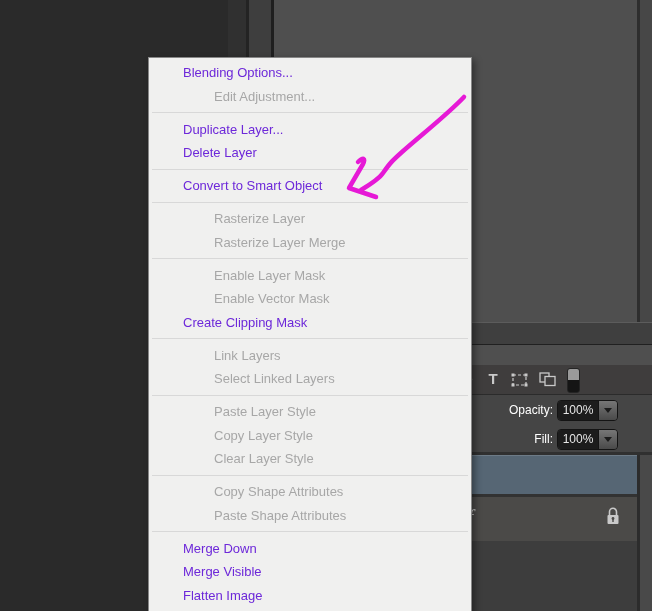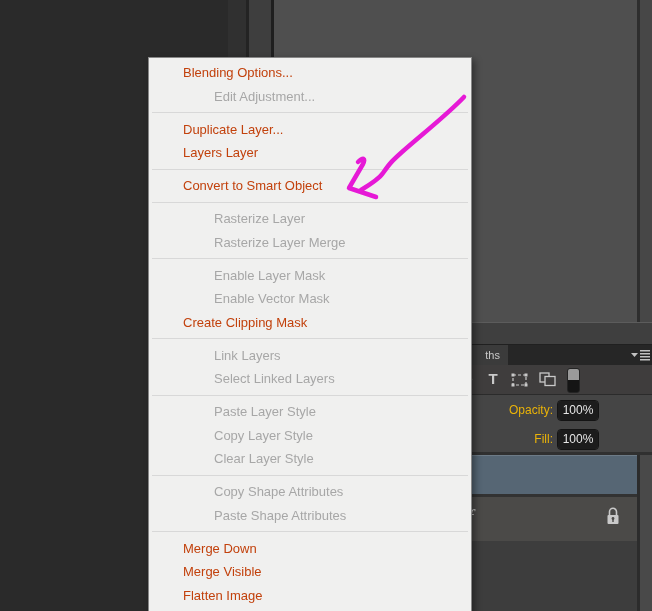--- a/index.html
+++ b/index.html
@@ -41,23 +41,23 @@
   .icon-type{left:144px;top:4px;width:18px;height:20px;color:#c9c9c9;
     font-size:15px;font-weight:bold;text-align:center;line-height:20px;}
   .icon-shape{left:171px;top:8px;width:17px;height:14px;}
   .icon-so{left:199px;top:7px;width:17px;height:15px;}
   .toggle{left:227px;top:3px;width:13px;height:25px;border-radius:3px;
     border:1px solid #242424;box-sizing:border-box;
     background:linear-gradient(#9a9a9a 0 50%,#151515 50% 100%);}
 
   .ctl-row{height:22px;display:flex;align-items:center;}
   .ctl-label{position:absolute;left:80px;width:133px;text-align:right;
-    color:#eab308;font-size:12px;}
+    color:#ffffff;font-size:12px;}
   .ctl-combo{position:absolute;left:217px;display:flex;height:19px;
-    border:1px solid #141414;border-radius:4px;overflow:hidden;flex-direction:column;}
+    border:1px solid #141414;border-radius:4px;overflow:hidden;}
   .ctl-value{width:40px;background:#1c1c1c;color:#e6e6e6;font-size:12px;
     text-align:center;line-height:19px;}
   .ctl-drop{width:19px;background:linear-gradient(#767676,#4a4a4a);
     border-left:1px solid #141414;display:flex;align-items:center;justify-content:center;box-sizing:border-box;}
   .ctl-drop .arr{width:0;height:0;border-left:4px solid transparent;
     border-right:4px solid transparent;border-top:5px solid #1b1b1b;}
   .row-opacity{left:0;top:34px;width:312px;}
   .row-fill{left:0;top:63px;width:312px;}
 
   .divider-1{left:0;top:452px;width:312px;height:3px;background:#303030;}
@@ -75,21 +75,21 @@
 
   
   .context-menu{
     left:148px;top:57px;width:324px;height:560px;
     background:#f0f0ef;border:1px solid #878787;box-sizing:border-box;
     box-shadow:3px 3px 7px rgba(0,0,0,0.4);
     padding-top:3px;z-index:10;
   }
   .menu-item{
     height:23.5px;line-height:23.5px;padding-left:34px;
-    font-size:13px;color:#c2410c;white-space:nowrap;cursor:default;
+    font-size:13px;color:#6d28d9;white-space:nowrap;cursor:default;
   }
   .menu-item.disabled{color:#a7a7a7;margin-left:31px;}
   .menu-separator{height:9.5px;position:relative;}
   .menu-separator::before{
     content:"";position:absolute;left:3px;right:3px;top:4px;height:1px;background:#d8d8d8;}
 
   
   .arrow-overlay{left:0;top:0;width:652px;height:611px;z-index:20;pointer-events:none;}
 </style>
 </head>
@@ -105,27 +105,20 @@
 <div class="abs right-panel">
   <div class="abs rp-top"></div>
   <div class="abs gutter-line-top"></div>
   <div class="abs gutter-top"></div>
 
   <div class="abs trash-bar">
     
     
   </div>
 
-  <div class="abs tab-bar">
-    <div class="abs tab-paths">ths</div>
-    <svg class="abs panel-menu-icon" viewBox="0 0 20 12">
-      <polygon points="0,4 7,4 3.5,8" fill="#c2c2c2"></polygon>
-      <path d="M9 1.8 h10 M9 4.8 h10 M9 7.8 h10 M9 10.8 h10" stroke="#c2c2c2" stroke-width="1.5"></path>
-    </svg>
-  </div>
 
   <div class="abs controls">
     <div class="abs filter-row">
       <svg class="abs icon-adj" viewBox="0 0 15 15">
         <circle cx="7.5" cy="7.5" r="6" fill="none" stroke="#c9c9c9" stroke-width="1.4"></circle>
         <path d="M7.5 1.5 a6 6 0 0 1 0 12 z" fill="#c9c9c9"></path>
       </svg>
       <div class="abs icon-type">T</div>
       <svg class="abs icon-shape" viewBox="0 0 17 14">
         <rect x="2" y="2" width="13" height="10" fill="none" stroke="#c9c9c9" stroke-width="1.2" stroke-dasharray="3 2"></rect>
@@ -180,21 +173,21 @@
   <div class="abs rp-bottom"></div>
   <div class="abs gutter-line-bot"></div>
   <div class="abs gutter-bot"></div>
 </div>
 
 <div class="abs context-menu">
     <div class="menu-item">Blending Options...</div>
     <div class="menu-item disabled">Edit Adjustment...</div>
     <div class="menu-separator"></div>
     <div class="menu-item">Duplicate Layer...</div>
-    <div class="menu-item">Layers Layer</div>
+    <div class="menu-item">Delete Layer</div>
     <div class="menu-separator"></div>
     <div class="menu-item">Convert to Smart Object</div>
     <div class="menu-separator"></div>
     <div class="menu-item disabled">Rasterize Layer</div>
     <div class="menu-item disabled">Rasterize Layer Merge</div>
     <div class="menu-separator"></div>
     <div class="menu-item disabled">Enable Layer Mask</div>
     <div class="menu-item disabled">Enable Vector Mask</div>
     <div class="menu-item">Create Clipping Mask</div>
     <div class="menu-separator"></div>

